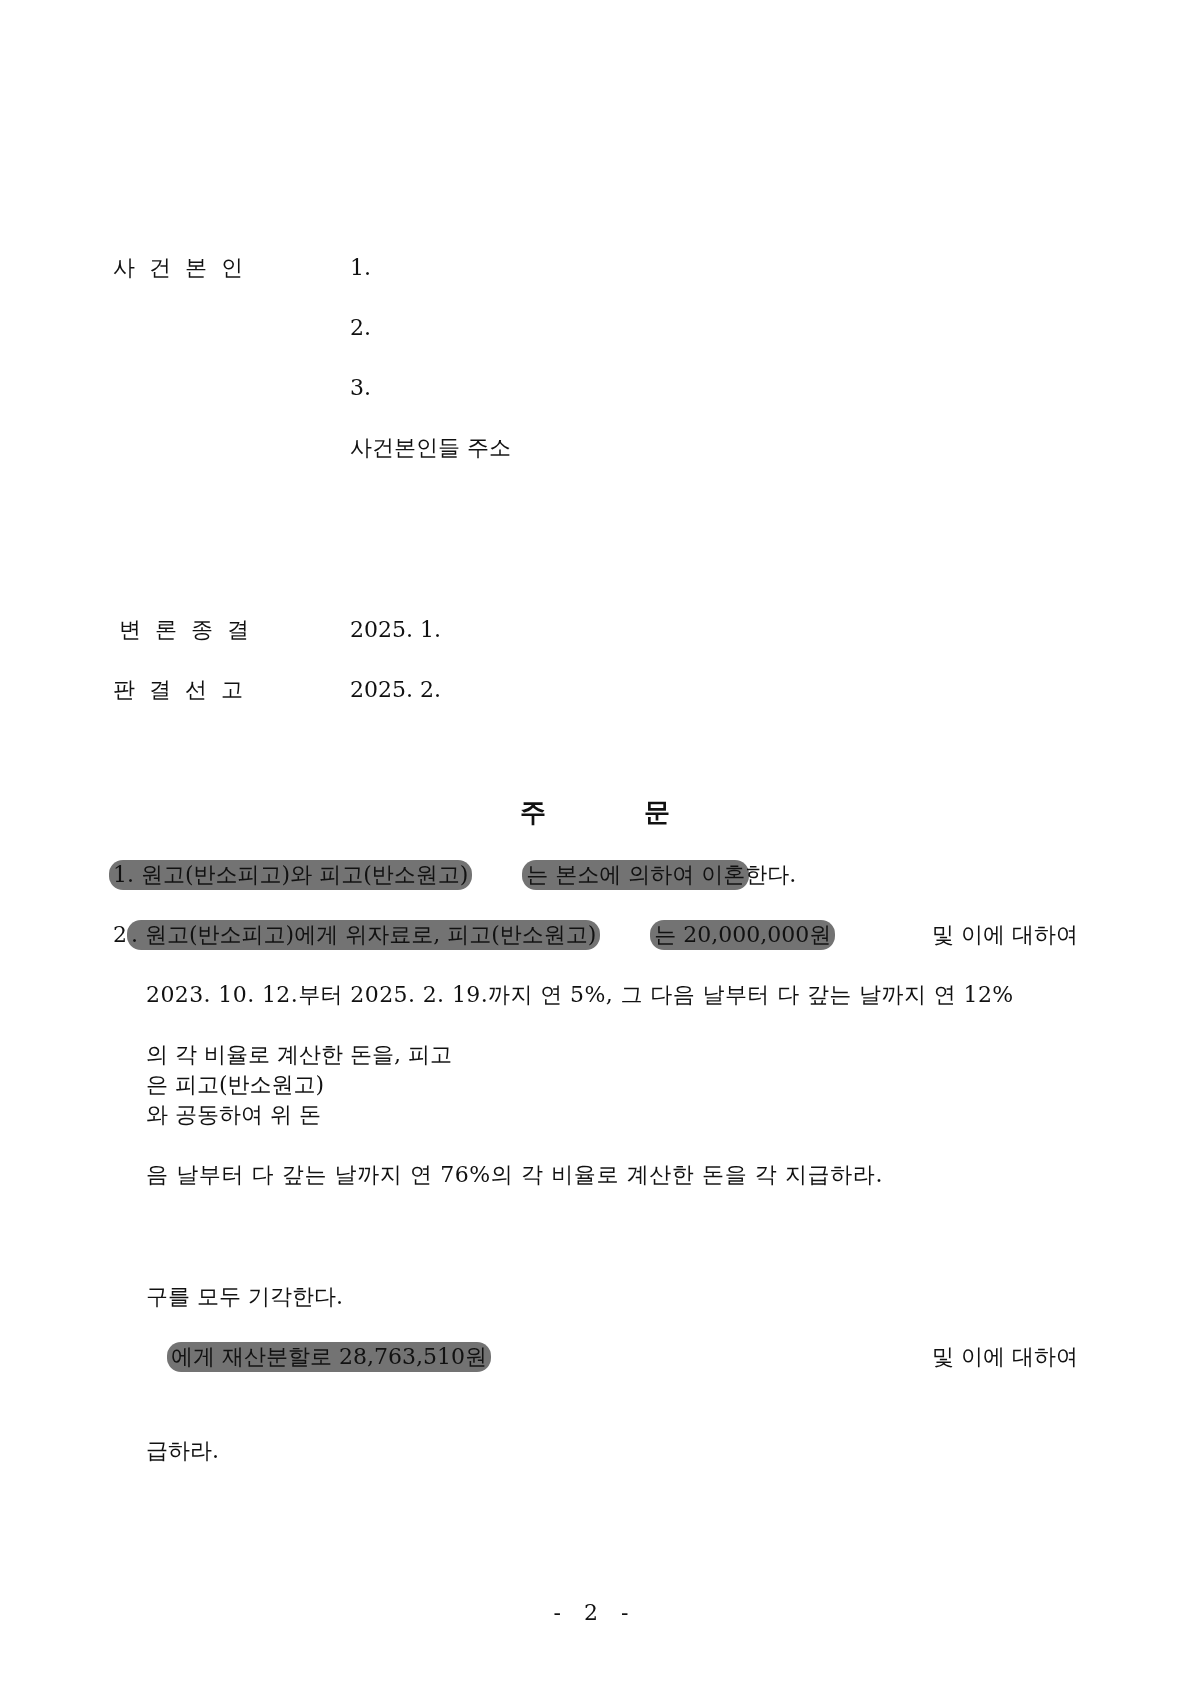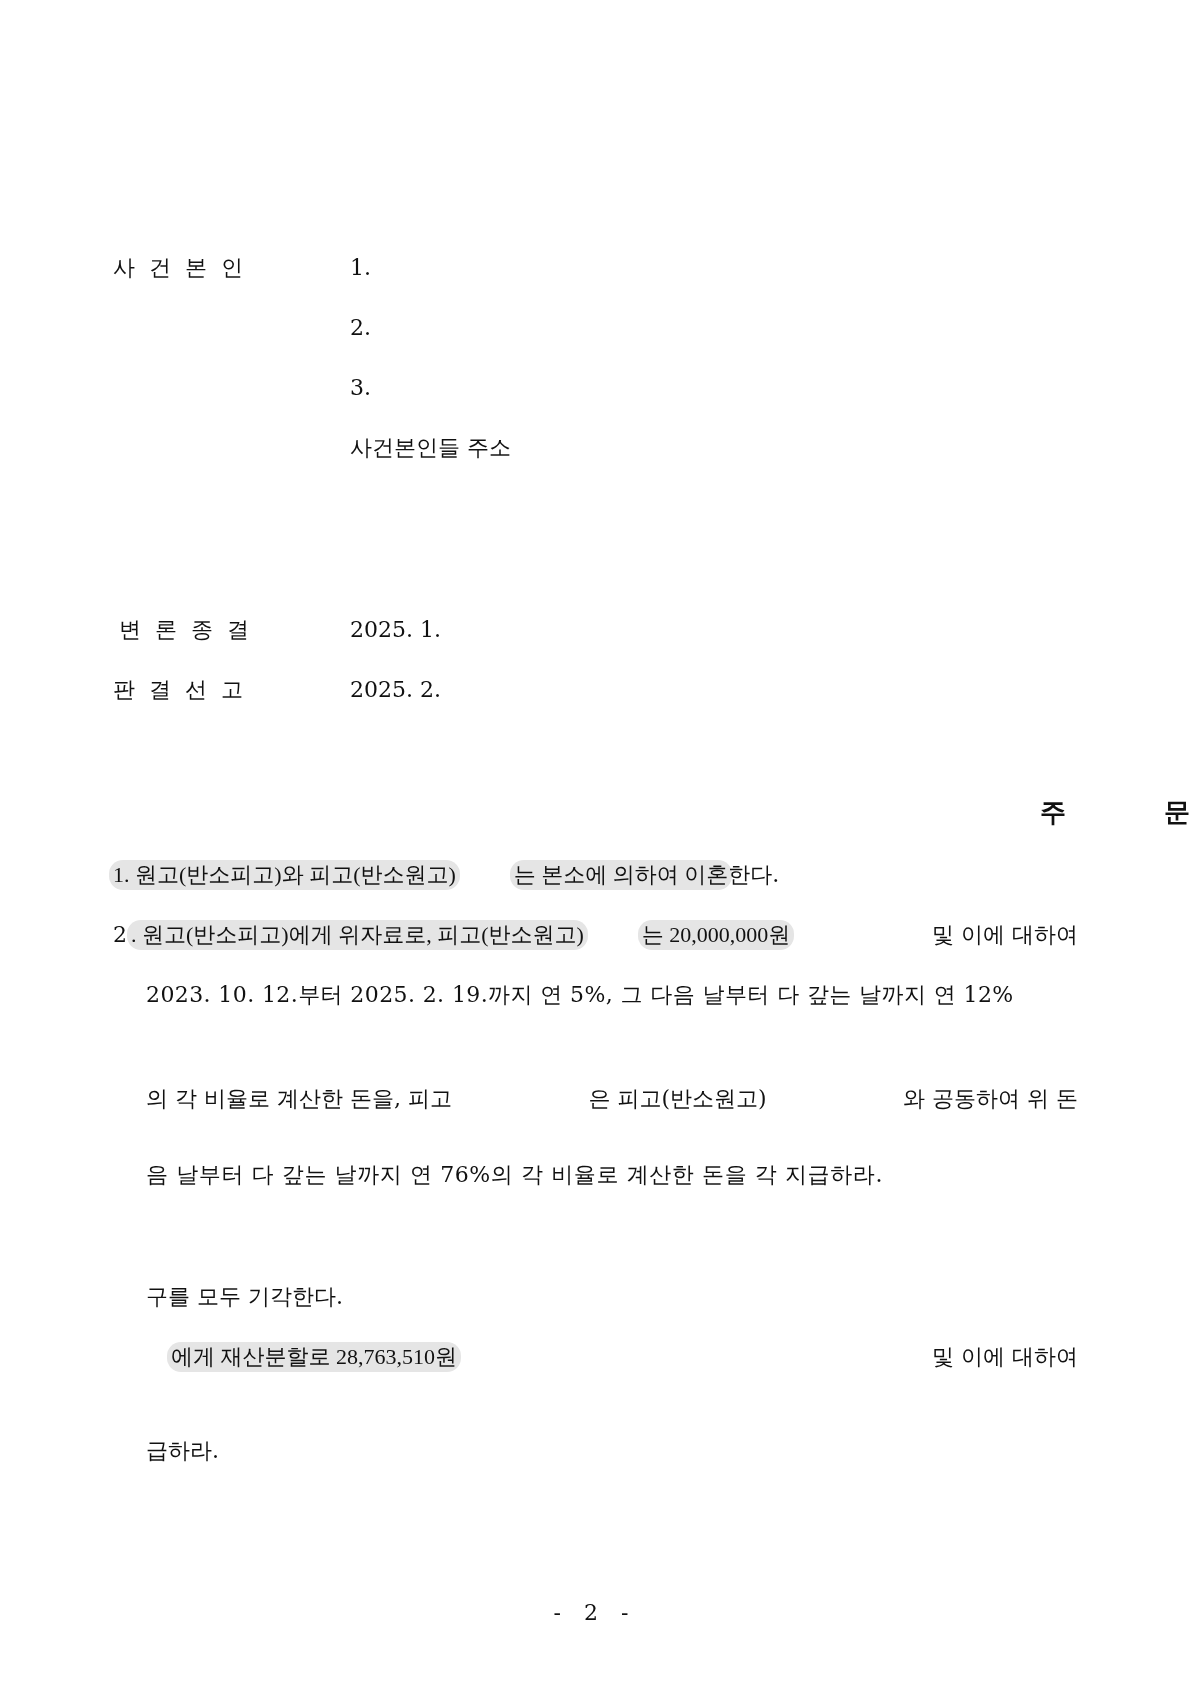--- a/index.html
+++ b/index.html
@@ -6,33 +6,33 @@
     body {
       width: 1190px; height: 1682px; position: relative; overflow: hidden;
       font-family: "DejaVu Serif", "Liberation Serif", serif;
       color: #111111;
     }
     .page { position: absolute; left: 0; top: 0; width: 1190px; height: 1192px; background: #fff; }
     .row { position: absolute; font-size: 22px; line-height: 30px; white-space: nowrap; }
     .label { letter-spacing: 14px; }
     .val { position: absolute; left: 350px; }
     .title {
-      position: absolute; top: 795px; left: 0; width: 1190px; text-align: right;
+      position: absolute; top: 795px; left: 0; width: 1190px; text-align: center;
       font-family: "DejaVu Sans", "Liberation Sans", sans-serif;
       font-size: 26px; font-weight: bold; letter-spacing: 0;
     }
     .title span { display: inline-block; }
     .title .gap { width: 98px; }
     .line {
       position: absolute; left: 113px; width: 965px; font-size: 22px; line-height: 30px;
       white-space: nowrap; display: flex; justify-content: space-between; align-items: baseline;
     }
     .line.indent { left: 146px; width: 932px; }
     .line.left { justify-content: flex-start; }
-    .hl { background: #e5e5e5; border-radius: 14px; padding: 0 4px; margin: 0 -4px; font-family: Liberation Serif, serif; }
+    .hl { background: #737373; border-radius: 14px; padding: 0 4px; margin: 0 -4px; }
     .blank { display: inline-block; }
     .pagenum {
       position: absolute; top: 1600px; left: 0; width: 1190px; text-align: center;
       font-size: 22px; letter-spacing: 8px;
     }
   </style>
 </head>
 <body>
 
 <div class="page">
@@ -62,21 +62,21 @@
   <div class="line" style="top:920px;">
     <span style="display:flex; align-items:baseline;">
       <span>2</span>
         <span class="hl" style="margin-left:0;">. 원고(반소피고)에게 위자료로, 피고(반소원고)</span>
       <span class="blank" style="width:58px;"></span>
       <span class="hl">는 20,000,000원</span>
     </span>
     <span>및 이에 대하여</span>
   </div>
   <div class="line indent" style="top:980px; letter-spacing:0.4px;">2023. 10. 12.부터 2025. 2. 19.까지 연 5%, 그 다음 날부터 다 갚는 날까지 연 12%</div>
-  <div class="line indent" style="top:1084px;">
+  <div class="line indent" style="top:1040px;flex-direction:column;">
     <span>의 각 비율로 계산한 돈을, 피고</span>
     <span>은 피고(반소원고)</span>
     <span>와 공동하여 위 돈</span>
   </div>
   <div class="line indent left" style="top:1160px; letter-spacing:0.6px;">음 날부터 다 갚는 날까지 연 76%의 각 비율로 계산한 돈을 각 지급하라.</div>
 
   <div class="line indent left" style="top:1282px;">구를 모두 기각한다.</div>
 
   <div class="line" style="top:1342px;">
     <span style="display:flex; align-items:baseline;">

